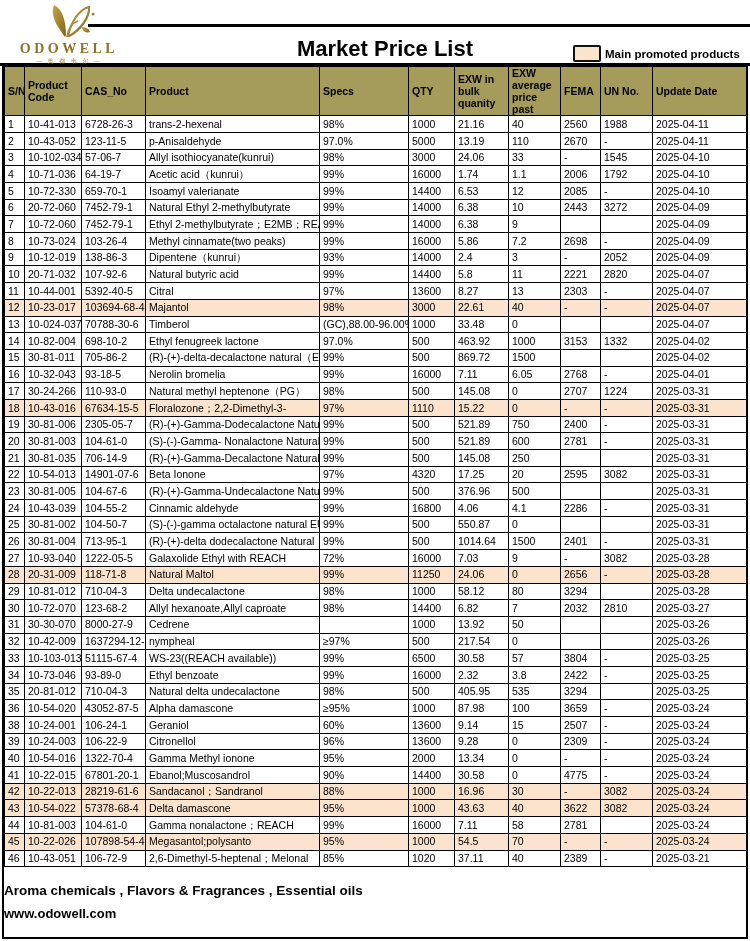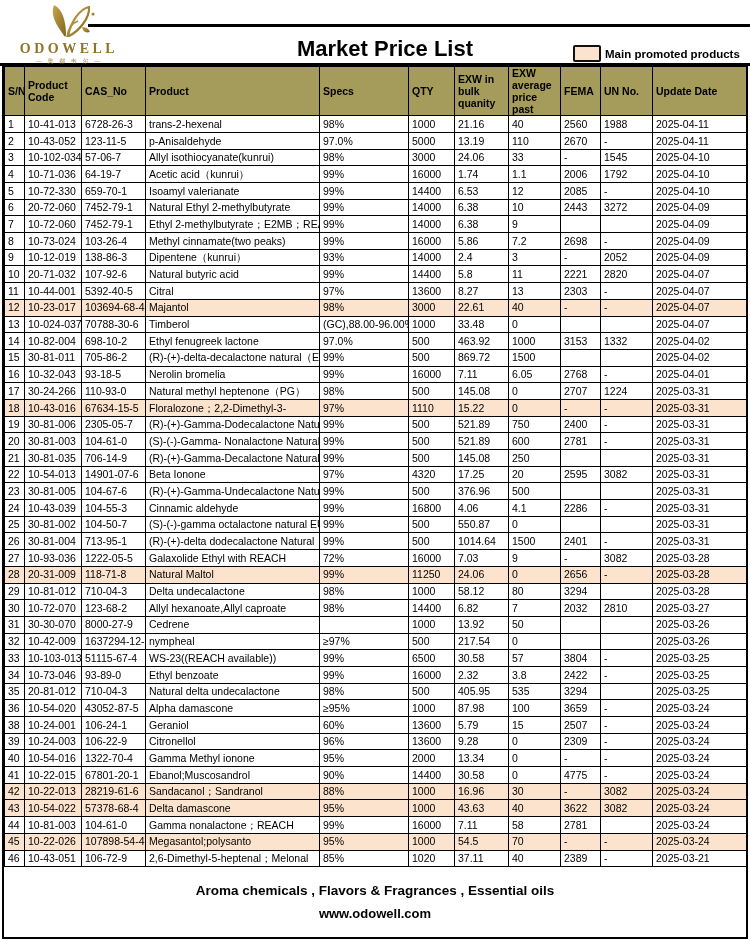--- a/index.html
+++ b/index.html
@@ -24,21 +24,21 @@
   
   .boxed{margin:0 2px;border:2px solid #000;border-top:none;height:873px;box-sizing:border-box;}
   table{border-collapse:collapse;table-layout:fixed;width:100%;}
   th,td{border:1px solid #000;padding:0 2px 0 3px;text-align:left;vertical-align:middle;
     overflow:hidden;}
   thead th{background:#a59b5a;font-size:10.5px;font-weight:bold;height:39px;
     line-height:1.15;white-space:normal;}
   tbody td{font-size:10.5px;height:15.7px;line-height:1;white-space:nowrap;}
   tr.hl td{background:#fbe3ce;}
   
-  .footer{text-align:center;padding-top:16px;}
+  .footer{padding-top:16px;}
   .footer-line1{font-size:13.5px;font-weight:bold;}
   .footer-line2{font-size:13px;font-weight:bold;margin-top:8px;}
 </style>
 </head>
 <body>
 
 <div class="sheet">
 
   <div class="top">
     <div class="logo">
@@ -394,21 +394,21 @@
             <td>500</td>
             <td>376.96</td>
             <td>500</td>
             <td></td>
             <td></td>
             <td>2025-03-31</td>
           </tr>
           <tr>
             <td>24</td>
             <td>10-43-039</td>
-            <td>104-55-3</td>
+            <td>104-55-2</td>
             <td>Cinnamic aldehyde</td>
             <td>99%</td>
             <td>16800</td>
             <td>4.06</td>
             <td>4.1</td>
             <td>2286</td>
             <td>-</td>
             <td>2025-03-31</td>
           </tr>
           <tr>
@@ -432,21 +432,21 @@
             <td>99%</td>
             <td>500</td>
             <td>1014.64</td>
             <td>1500</td>
             <td>2401</td>
             <td>-</td>
             <td>2025-03-31</td>
           </tr>
           <tr>
             <td>27</td>
-            <td>10-93-036</td>
+            <td>10-93-040</td>
             <td>1222-05-5</td>
             <td>Galaxolide Ethyl with REACH</td>
             <td>72%</td>
             <td>16000</td>
             <td>7.03</td>
             <td>9</td>
             <td>-</td>
             <td>3082</td>
             <td>2025-03-28</td>
           </tr>
@@ -567,21 +567,21 @@
             <td>-</td>
             <td>2025-03-24</td>
           </tr>
           <tr>
             <td>38</td>
             <td>10-24-001</td>
             <td>106-24-1</td>
             <td>Geraniol</td>
             <td>60%</td>
             <td>13600</td>
-            <td>5.79</td>
+            <td>9.14</td>
             <td>15</td>
             <td>2507</td>
             <td>-</td>
             <td>2025-03-24</td>
           </tr>
           <tr>
             <td>39</td>
             <td>10-24-003</td>
             <td>106-22-9</td>
             <td>Citronellol</td>

